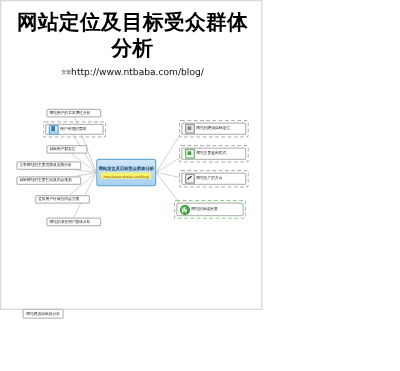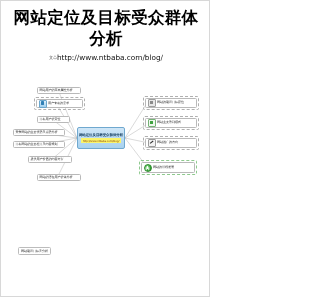--- a/index.html
+++ b/index.html
@@ -12,21 +12,21 @@
     height: 297px;
     position: relative;
     overflow: hidden;
     font-family: "DejaVu Sans", "Liberation Sans", sans-serif;
   }
 
   #page {
     position: absolute;
     left: 0; top: 0;
     width: 210px;
-    height: 297px;
+    height: 248px;
     background: #ffffff;
     border: 1px solid #d8d8d8;
     box-sizing: border-box;
   }
 
   
   .doc-title {
     position: absolute;
     left: 8px;
     top: 6px;

